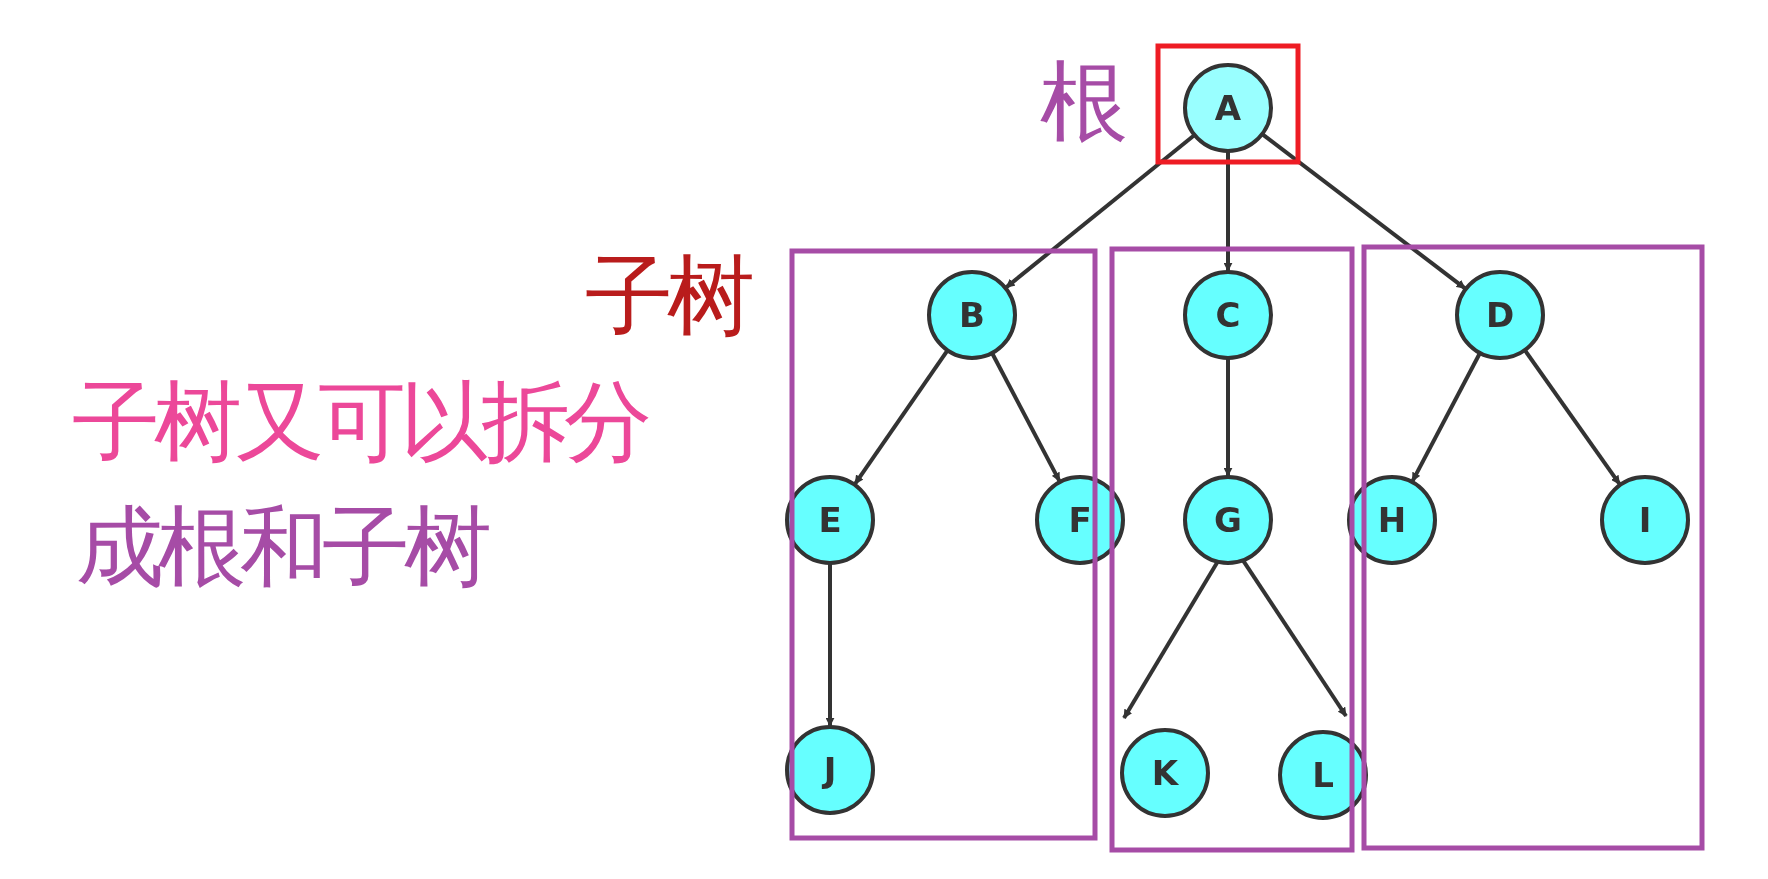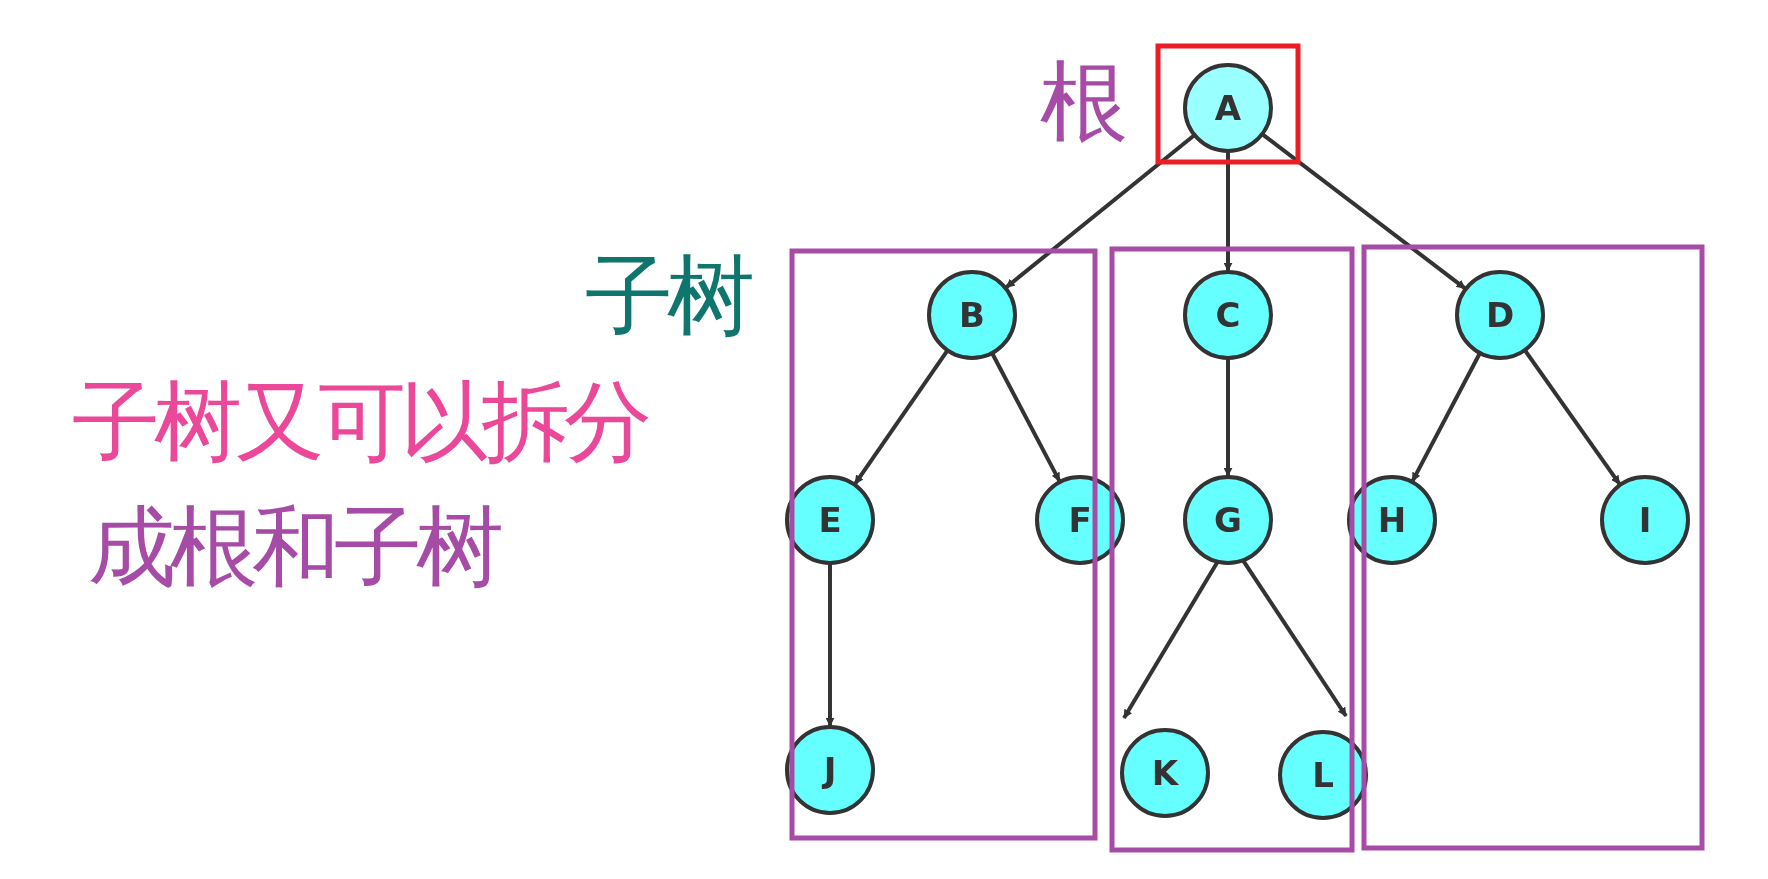--- a/index.html
+++ b/index.html
@@ -10,21 +10,21 @@
       font-family: "DejaVu Serif", "Liberation Serif", serif;
       color: #a64ca6;
       font-size: 88px;
       line-height: 1;
       white-space: nowrap;
       letter-spacing: -6px;
     }
     #cap-root { left: 1040px; top: 58px; }
     #cap-subtree { left: 585px; top: 252px; }
     #cap-line1 { left: 72px; top: 378px; }
-    #cap-line2 { left: 88px; top: 503px; }
+    #cap-line2 { left: 76px; top: 503px; }
     .node-label {
       font-family: "DejaVu Sans", "Liberation Sans", sans-serif;
       font-weight: bold;
       font-size: 34px;
       fill: #333333;
     }
   </style>
 </head>
 <body>
 
@@ -100,16 +100,16 @@
       </g>
     <g id="boxes-layer">
         <rect x="792" y="251" width="303" height="587" fill="none" stroke="#a64ca6" stroke-width="5"></rect>
         <rect x="1112" y="249" width="240" height="601" fill="none" stroke="#a64ca6" stroke-width="5"></rect>
         <rect x="1364" y="247" width="338" height="601" fill="none" stroke="#a64ca6" stroke-width="5"></rect>
         <rect x="1158" y="46" width="140" height="116" fill="none" stroke="#ee1c24" stroke-width="5"></rect>
       </g>
   </svg>
 
   <div id="cap-root" class="cap" style="color: rgb(166, 76, 166);">根</div>
-  <div id="cap-subtree" class="cap" style="color: #0f766e;">子树</div>
+  <div id="cap-subtree" class="cap" style="color: #b91c1c;">子树</div>
   <div id="cap-line1" class="cap" style="color: #ec4899;">子树又可以拆分</div>
   <div id="cap-line2" class="cap" style="color: rgb(166, 76, 166);">成根和子树</div>
 </div>
 
 </body></html>

